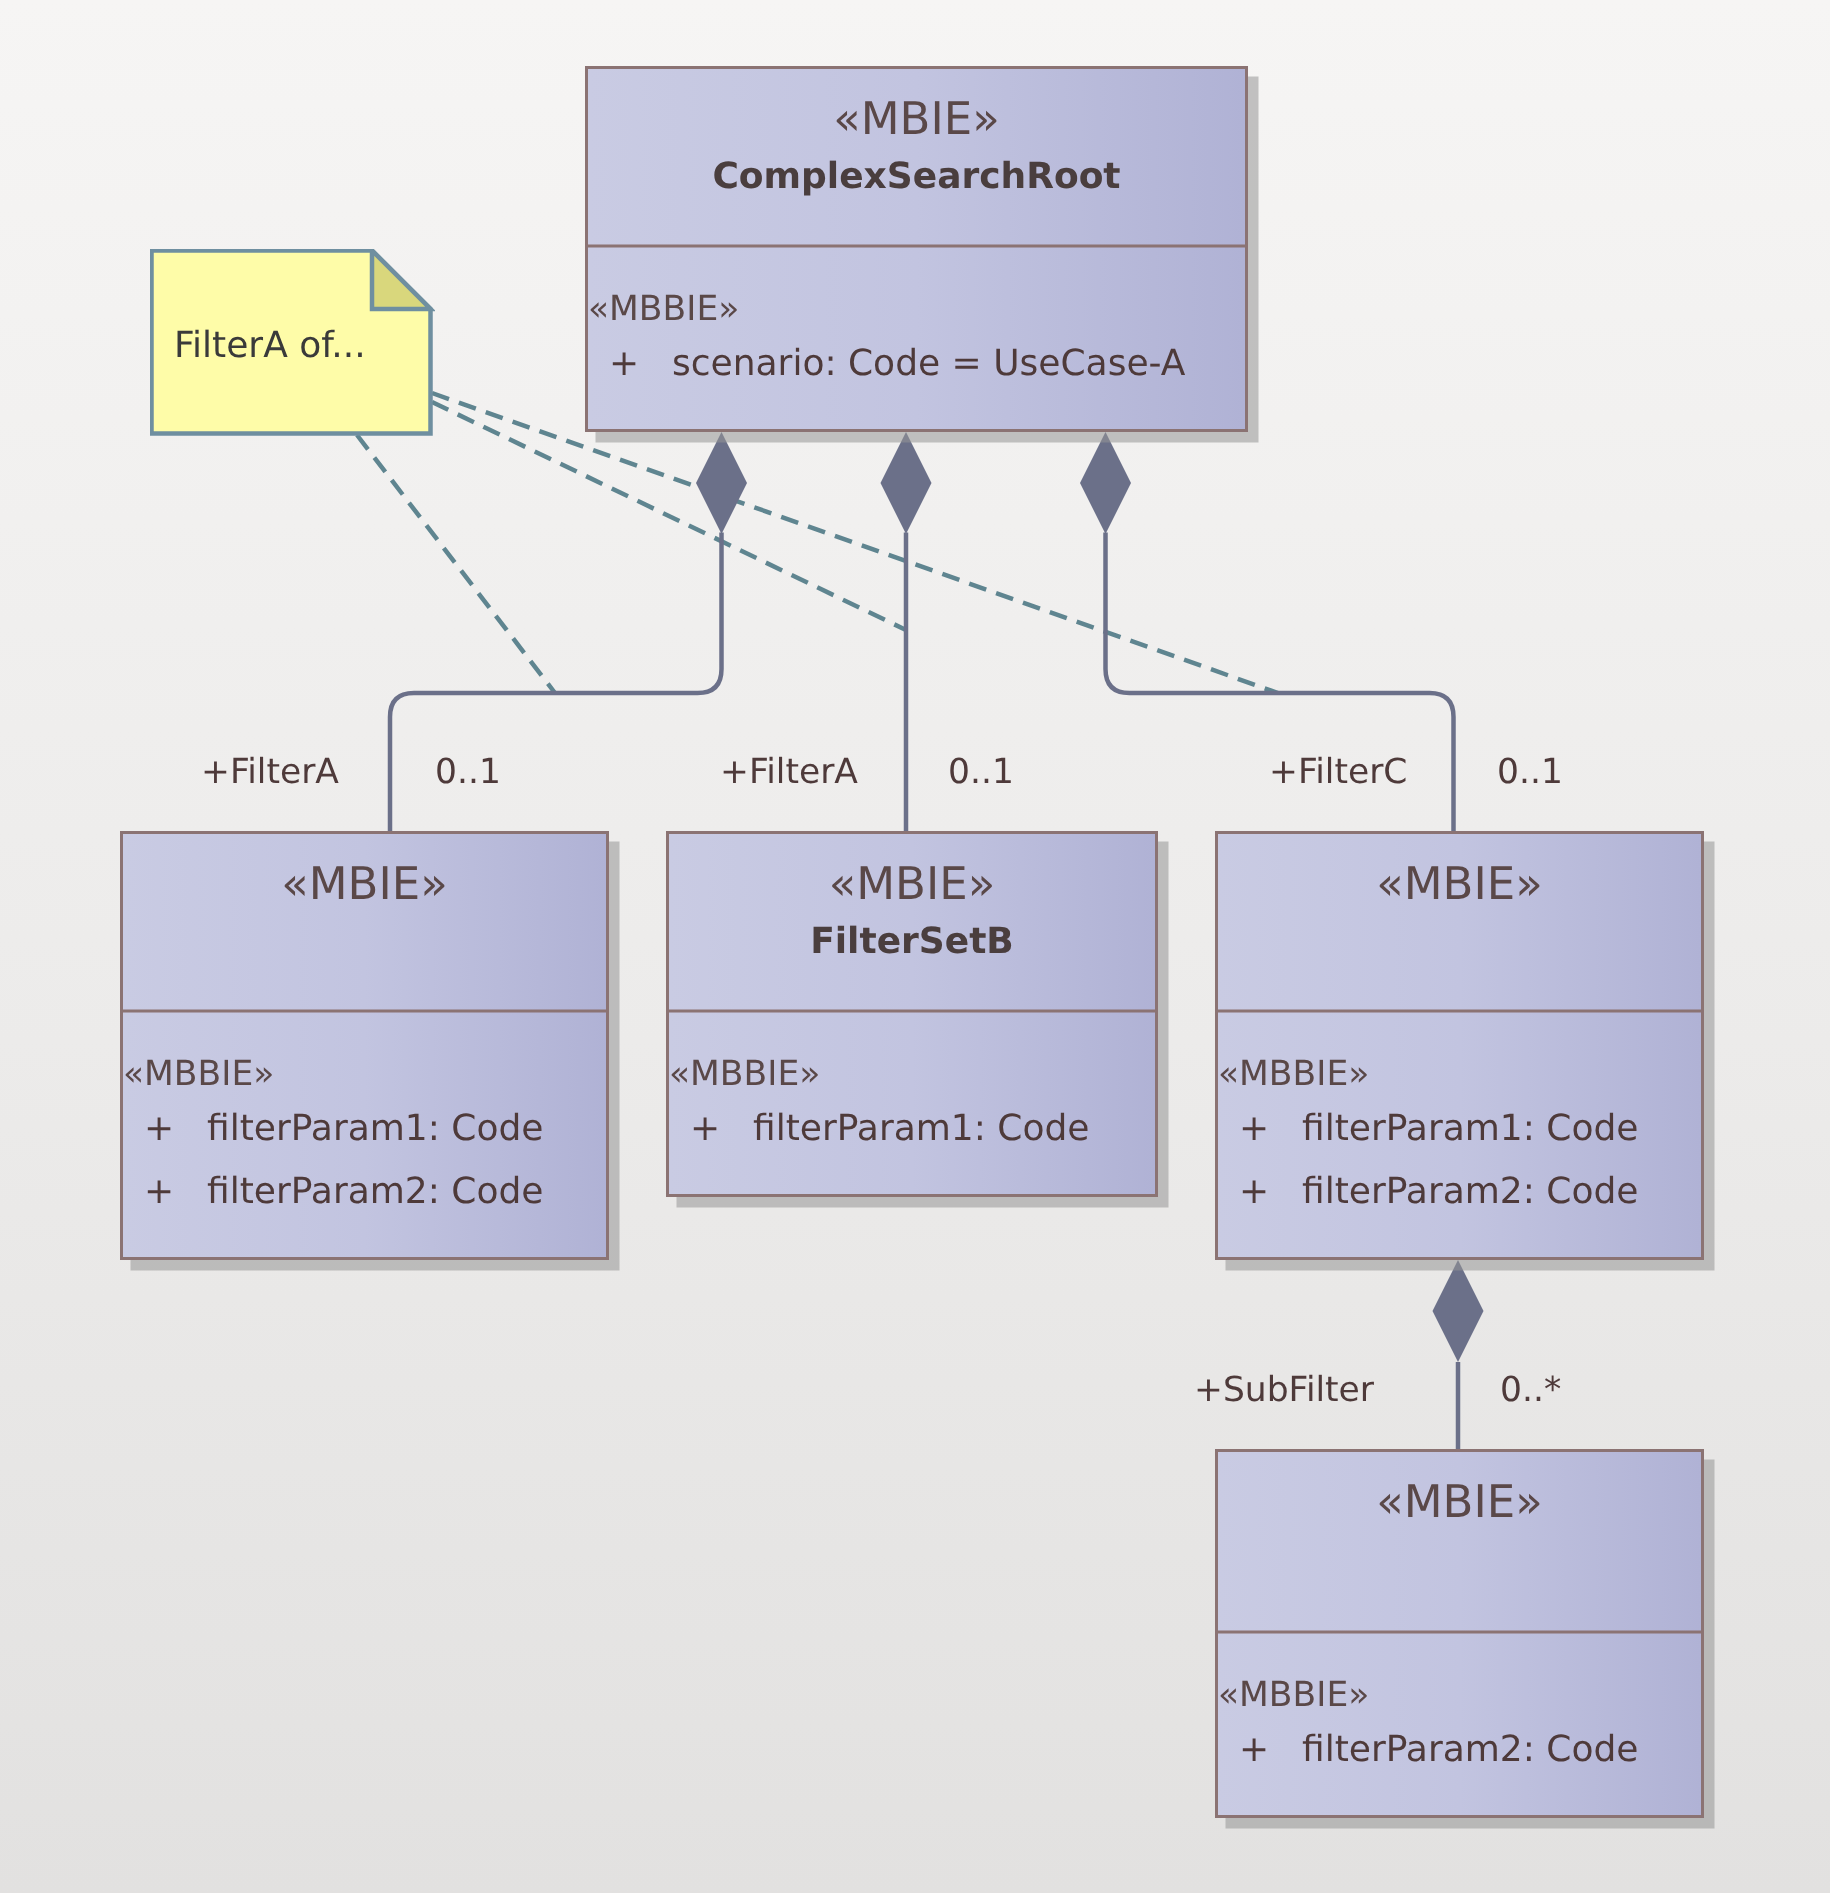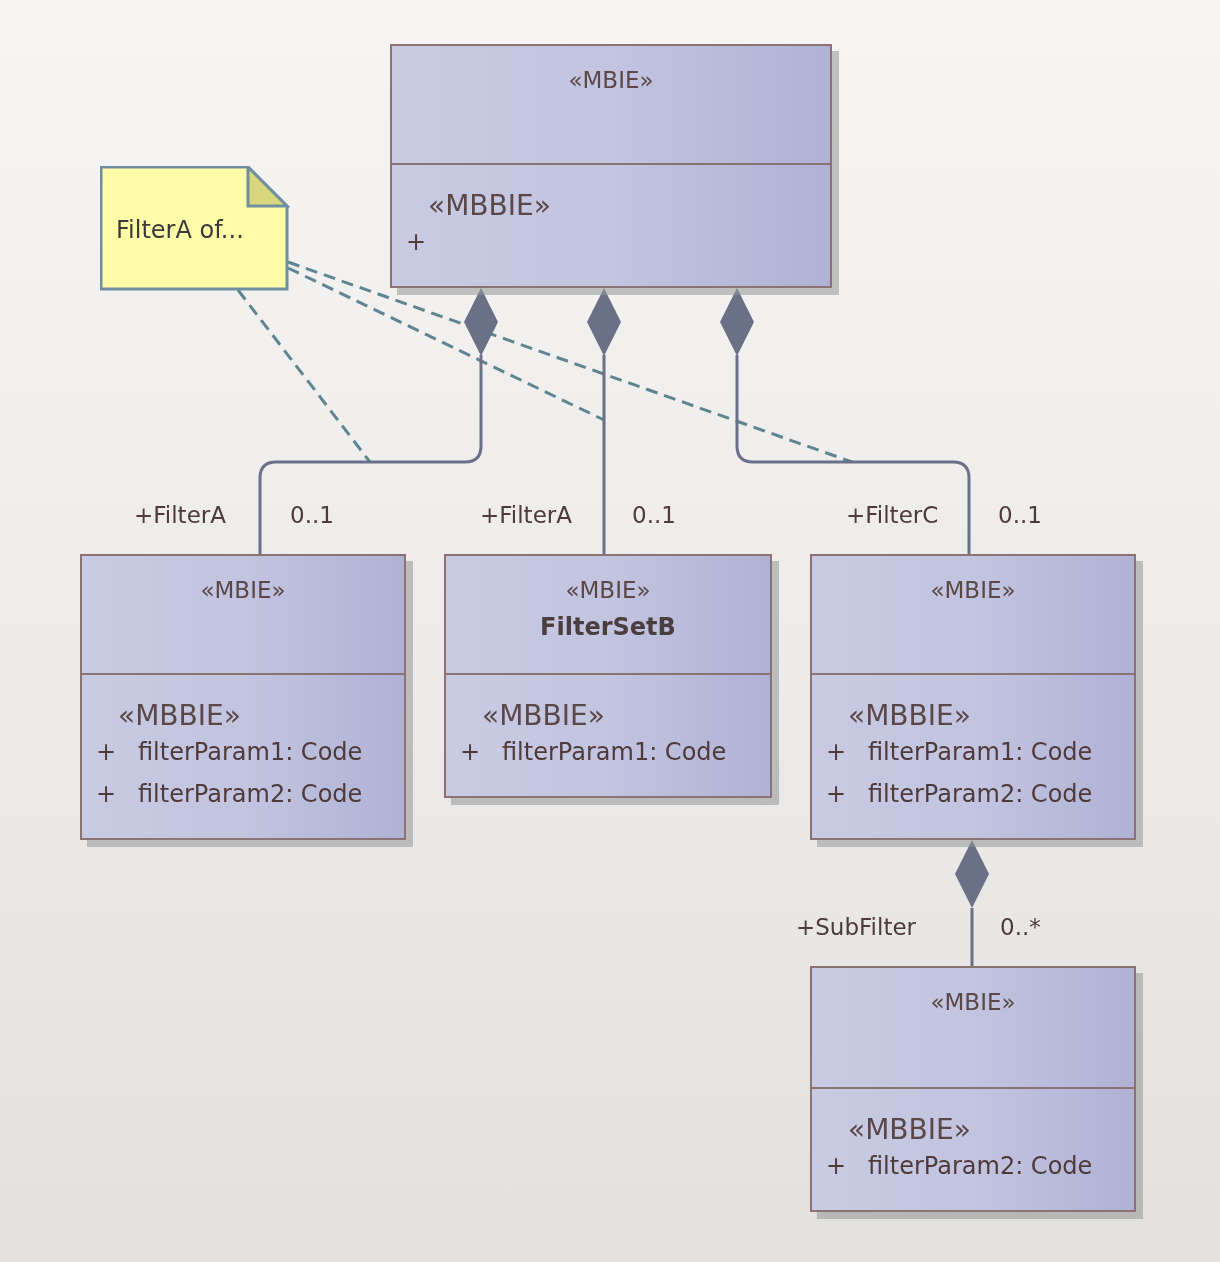--- a/index.html
+++ b/index.html
@@ -10,24 +10,24 @@
   }
   svg.wires { position:absolute; left:0; top:0; }
   .cls {
     position:absolute; box-sizing:border-box;
     border:2px solid #8b7373;
     background: linear-gradient(90deg, #c9cbe3 0%, #c2c4e0 50%, #b0b2d5 100%);
     box-shadow: 7px 7px 0 rgba(150,150,150,0.55);
     color:#4e3a3a;
   }
   .hdr { text-align:center; border-bottom:2px solid #8b7373; box-sizing:border-box; }
-  .stereo { font-size:23px; color:#5a4848; display:block; padding-top:20px; line-height:28px; }
+  .stereo { font-size:30px; color:#5a4848; display:block; padding-top:20px; line-height:28px; }
   .name { font-size:24px; font-weight:bold; color:#4a3e3e; display:block; line-height:34px; margin-top:6px; }
   .body { padding-top:26px; font-size:24px; line-height:42px; }
-  .astereo { font-size:28px; color:#5a4848; padding-left:36px; line-height:30px; }
+  .astereo { font-size:23px; color:#5a4848; line-height:30px; }
   .attr { display:flex; white-space:nowrap; line-height:42px; }
   .vis { width:56px; padding-left:14px; box-sizing:border-box; }
   .label { position:absolute; font-size:23px; color:#4e3a3a; white-space:nowrap; }
   .note {
     position:absolute; left:100px; top:166px; width:188px; height:124px;
   }
   .note-text { position:absolute; left:16px; top:50px; font-size:24px; color:#3a3a3a; }
 </style>
 </head>
 <body>
@@ -58,25 +58,27 @@
   <svg width="190" height="126" style="position:absolute;left:0;top:0">
     <polygon points="1,1 148,1 187,40 187,123 1,123" fill="#fefca8" stroke="#6f8fa0" stroke-width="3"></polygon>
     <polygon points="148,1 148,40 187,40" fill="#d9d77c" stroke="#6f8fa0" stroke-width="3"></polygon>
   </svg>
   <span class="note-text">FilterA of...</span>
 </div>
 
 <div class="cls" style="left:390px;top:44px;width:442px;height:244px;">
   <div class="hdr" style="height:119px;">
     <span class="stereo">«MBIE»</span>
+    <span class="name">ComplexSearchRoot</span>
   </div>
   <div class="body">
     <div class="astereo">«MBBIE»</div>
     <div class="attr">
       <span class="vis">+</span>
+      <span>scenario: Code = UseCase-A</span>
     </div>
   </div>
 </div>
 
 <div class="cls" style="left:80px;top:554px;width:326px;height:286px;">
   <div class="hdr" style="height:119px;">
     <span class="stereo">«MBIE»</span>
   </div>
   <div class="body">
     <div class="astereo">«MBBIE»</div>

